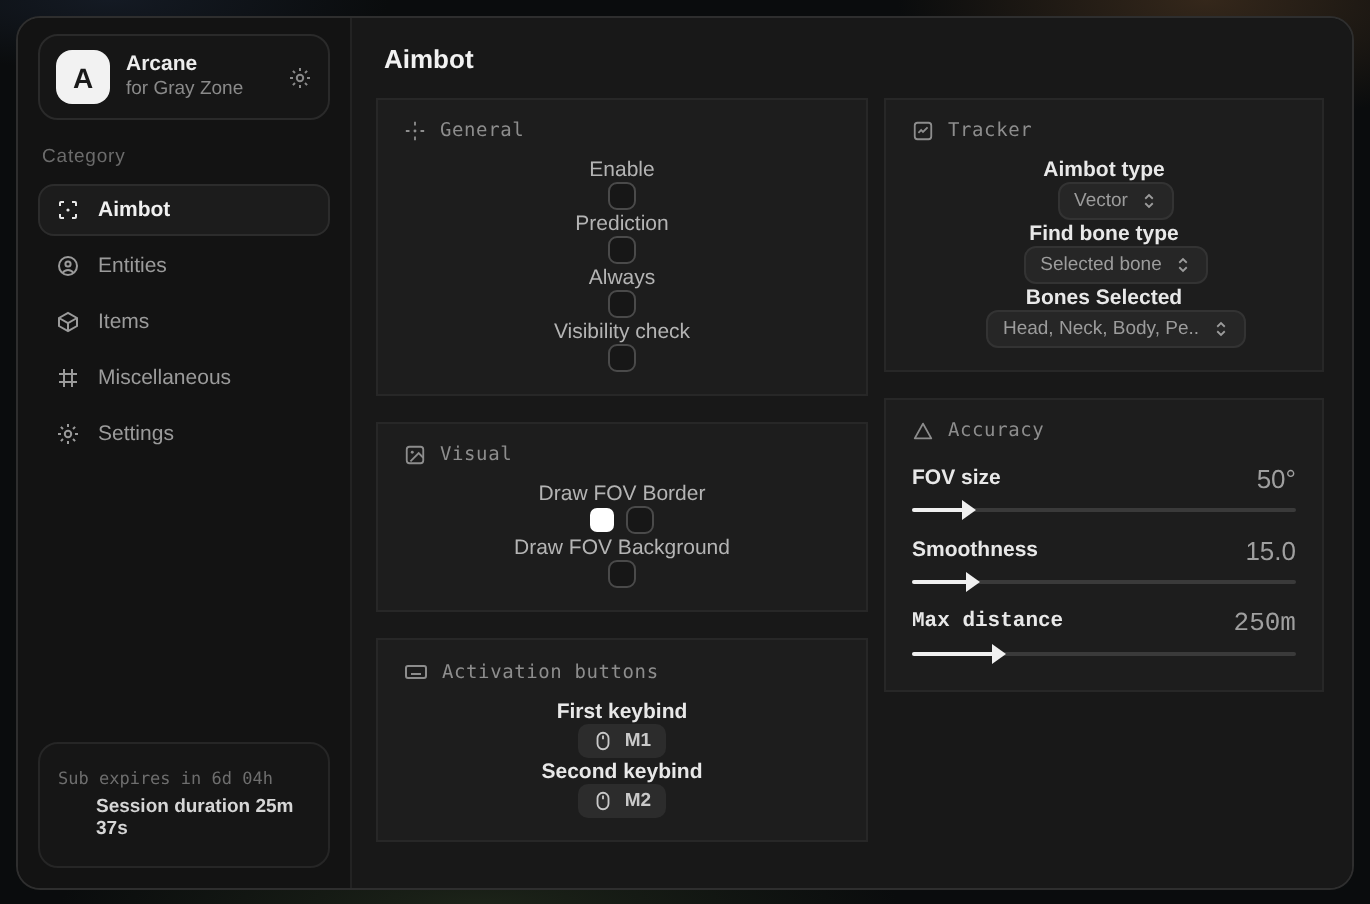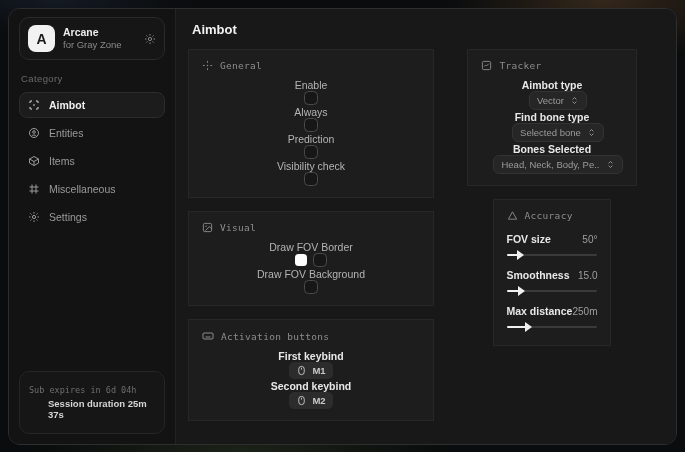--- a/index.html
+++ b/index.html
@@ -57,21 +57,21 @@
     padding:13px 9px; background:#161616;
   }
   .foot1 { font-family:"DejaVu Sans Mono", monospace; font-size:8.5px; color:#6e6e6e; margin-bottom:3px; }
   .foot2 { font-size:9.5px; color:#d6d6d6; font-weight:700;margin-left:19px; }
   
   .main { flex:1; background:#181818; display:flex; flex-direction:column; }
   .main-header { padding:13px 16px 10px 16px; }
   .page-title { font-size:13px; font-weight:700; color:#f2f2f2; }
   .content { display:flex; gap:8px; padding:2px 14px 14px 12px; }
   .col-left { width:246px; flex:0 0 246px; display:flex; flex-direction:column; gap:13px; }
-  .col-right { flex:1; display:flex; flex-direction:column; gap:13px;align-items:center; }
+  .col-right { flex:1; display:flex; flex-direction:column; gap:13px; }
   .card {
     background:#1d1d1d; border:1px solid #272727; border-radius:0;
     padding:10px 13px 11px 13px;
   }
   .card-head {
     display:flex; align-items:center; gap:7px; margin-bottom:8px;
     font-family:"DejaVu Sans Mono", monospace; font-size:9.5px;
     color:#8d8d8d; letter-spacing:.3px;
   }
   .row {
@@ -96,21 +96,21 @@
   .select {
     display:inline-flex; align-items:center; gap:6px; height:19px;
     padding:0 7px; border-radius:6px; background:#262626;
     border:1px solid #333; font-size:9.5px; color:#9c9c9c;
     max-width:140px; white-space:nowrap;margin-left:12px;
   }
   .select .txt { overflow:hidden; text-overflow:ellipsis; }
   
   .slider-row { display:block; margin-bottom:6px; }
   .slider-top { display:flex; justify-content:space-between; align-items:center; height:20px; }
-  .slider-value { font-size:10px; color:#9f9f9f; }
+  .slider-value { font-size:13px; color:#9f9f9f; }
   .slider { position:relative; height:8px; margin:2px 0 3px 0; }
   .track { position:absolute; left:0; right:0; top:3px; height:2px; background:#3a3a3a; border-radius:2px; }
   .fill { position:absolute; left:0; top:3px; height:2px; background:#f0f0f0; border-radius:2px; }
   .thumb {
     position:absolute; top:-1px; width:0; height:0; margin-left:-2px;
     border-top:5px solid transparent; border-bottom:5px solid transparent;
     border-left:7px solid #f0f0f0;
   }
 </style>
 </head>
@@ -206,25 +206,25 @@
                 <circle cx="12" cy="12" r="1.6" fill="#8d8d8d" stroke="none"></circle>
               </svg>
             </span>
             <span>General</span>
           </div>
           <div class="row">
             <span class="row-label">Enable</span>
             <span class="checkbox"></span>
           </div>
           <div class="row">
+            <span class="row-label">Prediction</span>
+            <span class="checkbox"></span>
+          </div>
+          <div class="row">
             <span class="row-label">Always</span>
-            <span class="checkbox"></span>
-          </div>
-          <div class="row">
-            <span class="row-label">Prediction</span>
             <span class="checkbox"></span>
           </div>
           <div class="row">
             <span class="row-label">Visibility check</span>
             <span class="checkbox"></span>
           </div>
         </div>
 
         <div class="card">
           <div class="card-head">
@@ -363,21 +363,21 @@
               <span class="row-label bright">Smoothness</span>
               <span class="slider-value">15.0</span>
             </div>
             <div class="slider">
               <div class="track"></div>
               <div class="fill" style="width: 15%;"></div>
               <div class="thumb" style="left: 15%;"></div>
             </div>
           </div>
 
-          <div class="slider-row" style="margin-bottom:0;">
+          <div class="slider-row" style="margin-bottom:0;font-family:Liberation Mono, monospace;">
             <div class="slider-top">
               <span class="row-label bright">Max distance</span>
               <span class="slider-value">250m</span>
             </div>
             <div class="slider">
               <div class="track"></div>
               <div class="fill" style="width: 22%;"></div>
               <div class="thumb" style="left: 22%;"></div>
             </div>
           </div>

